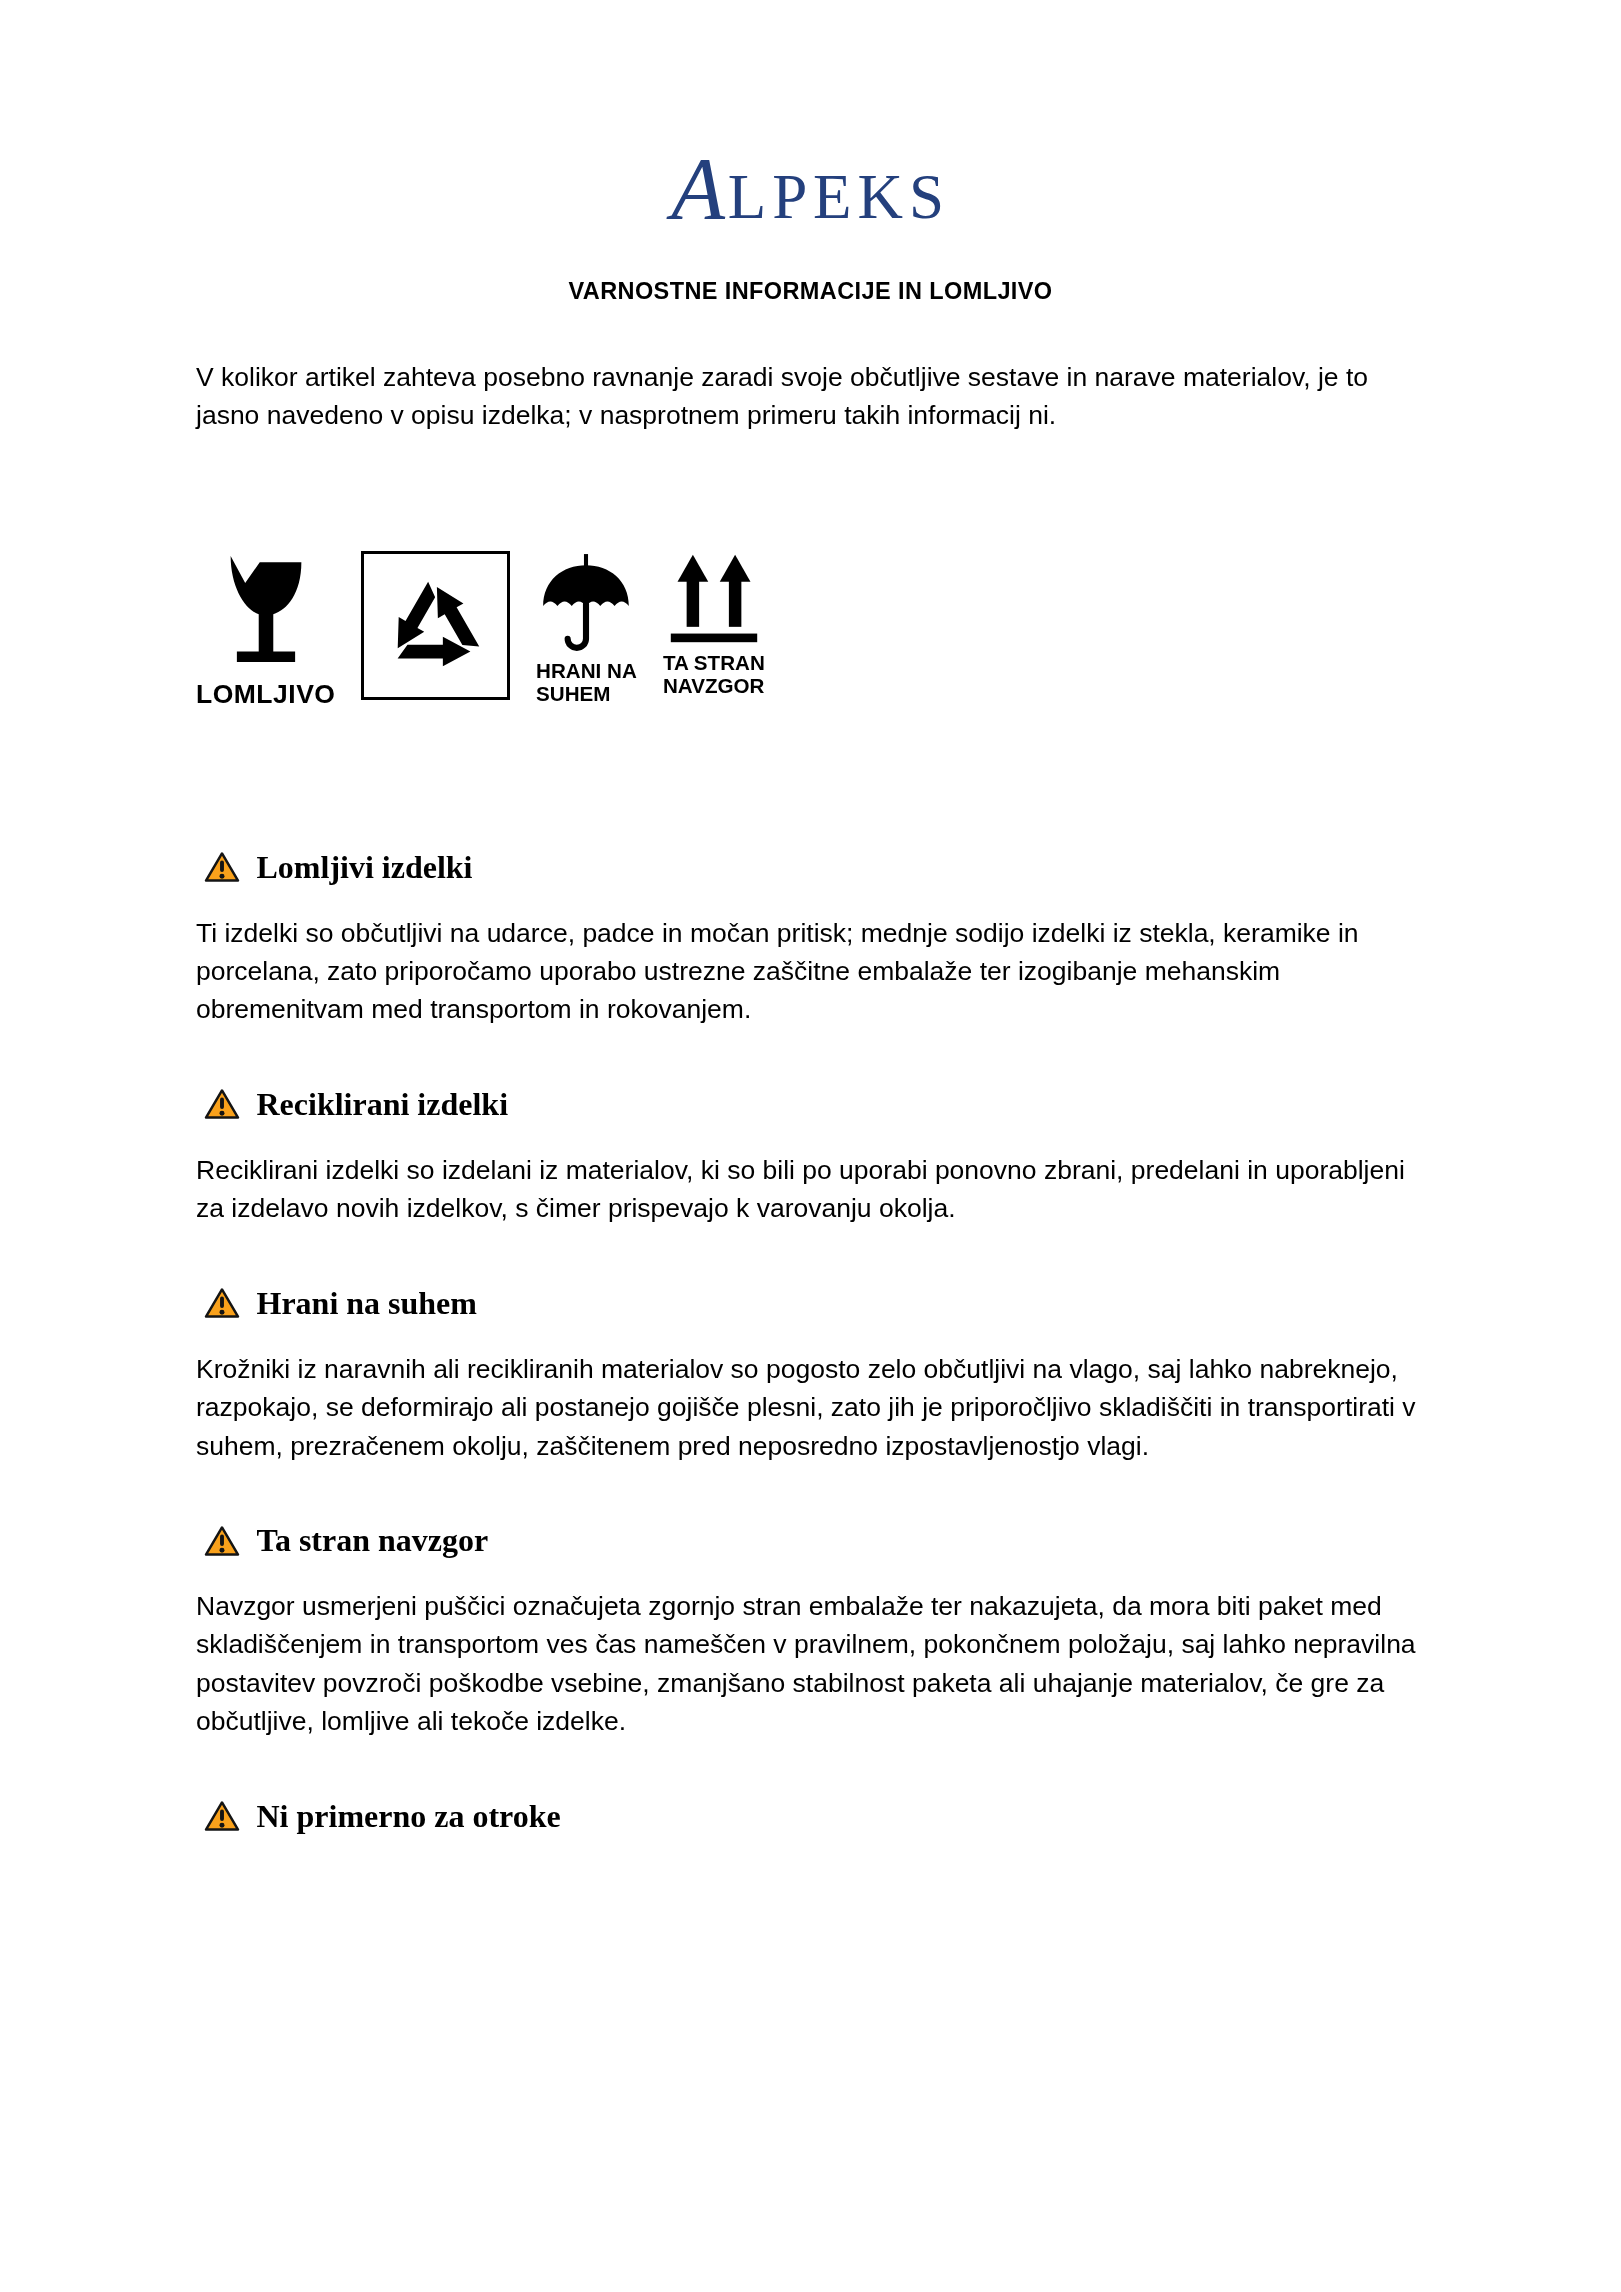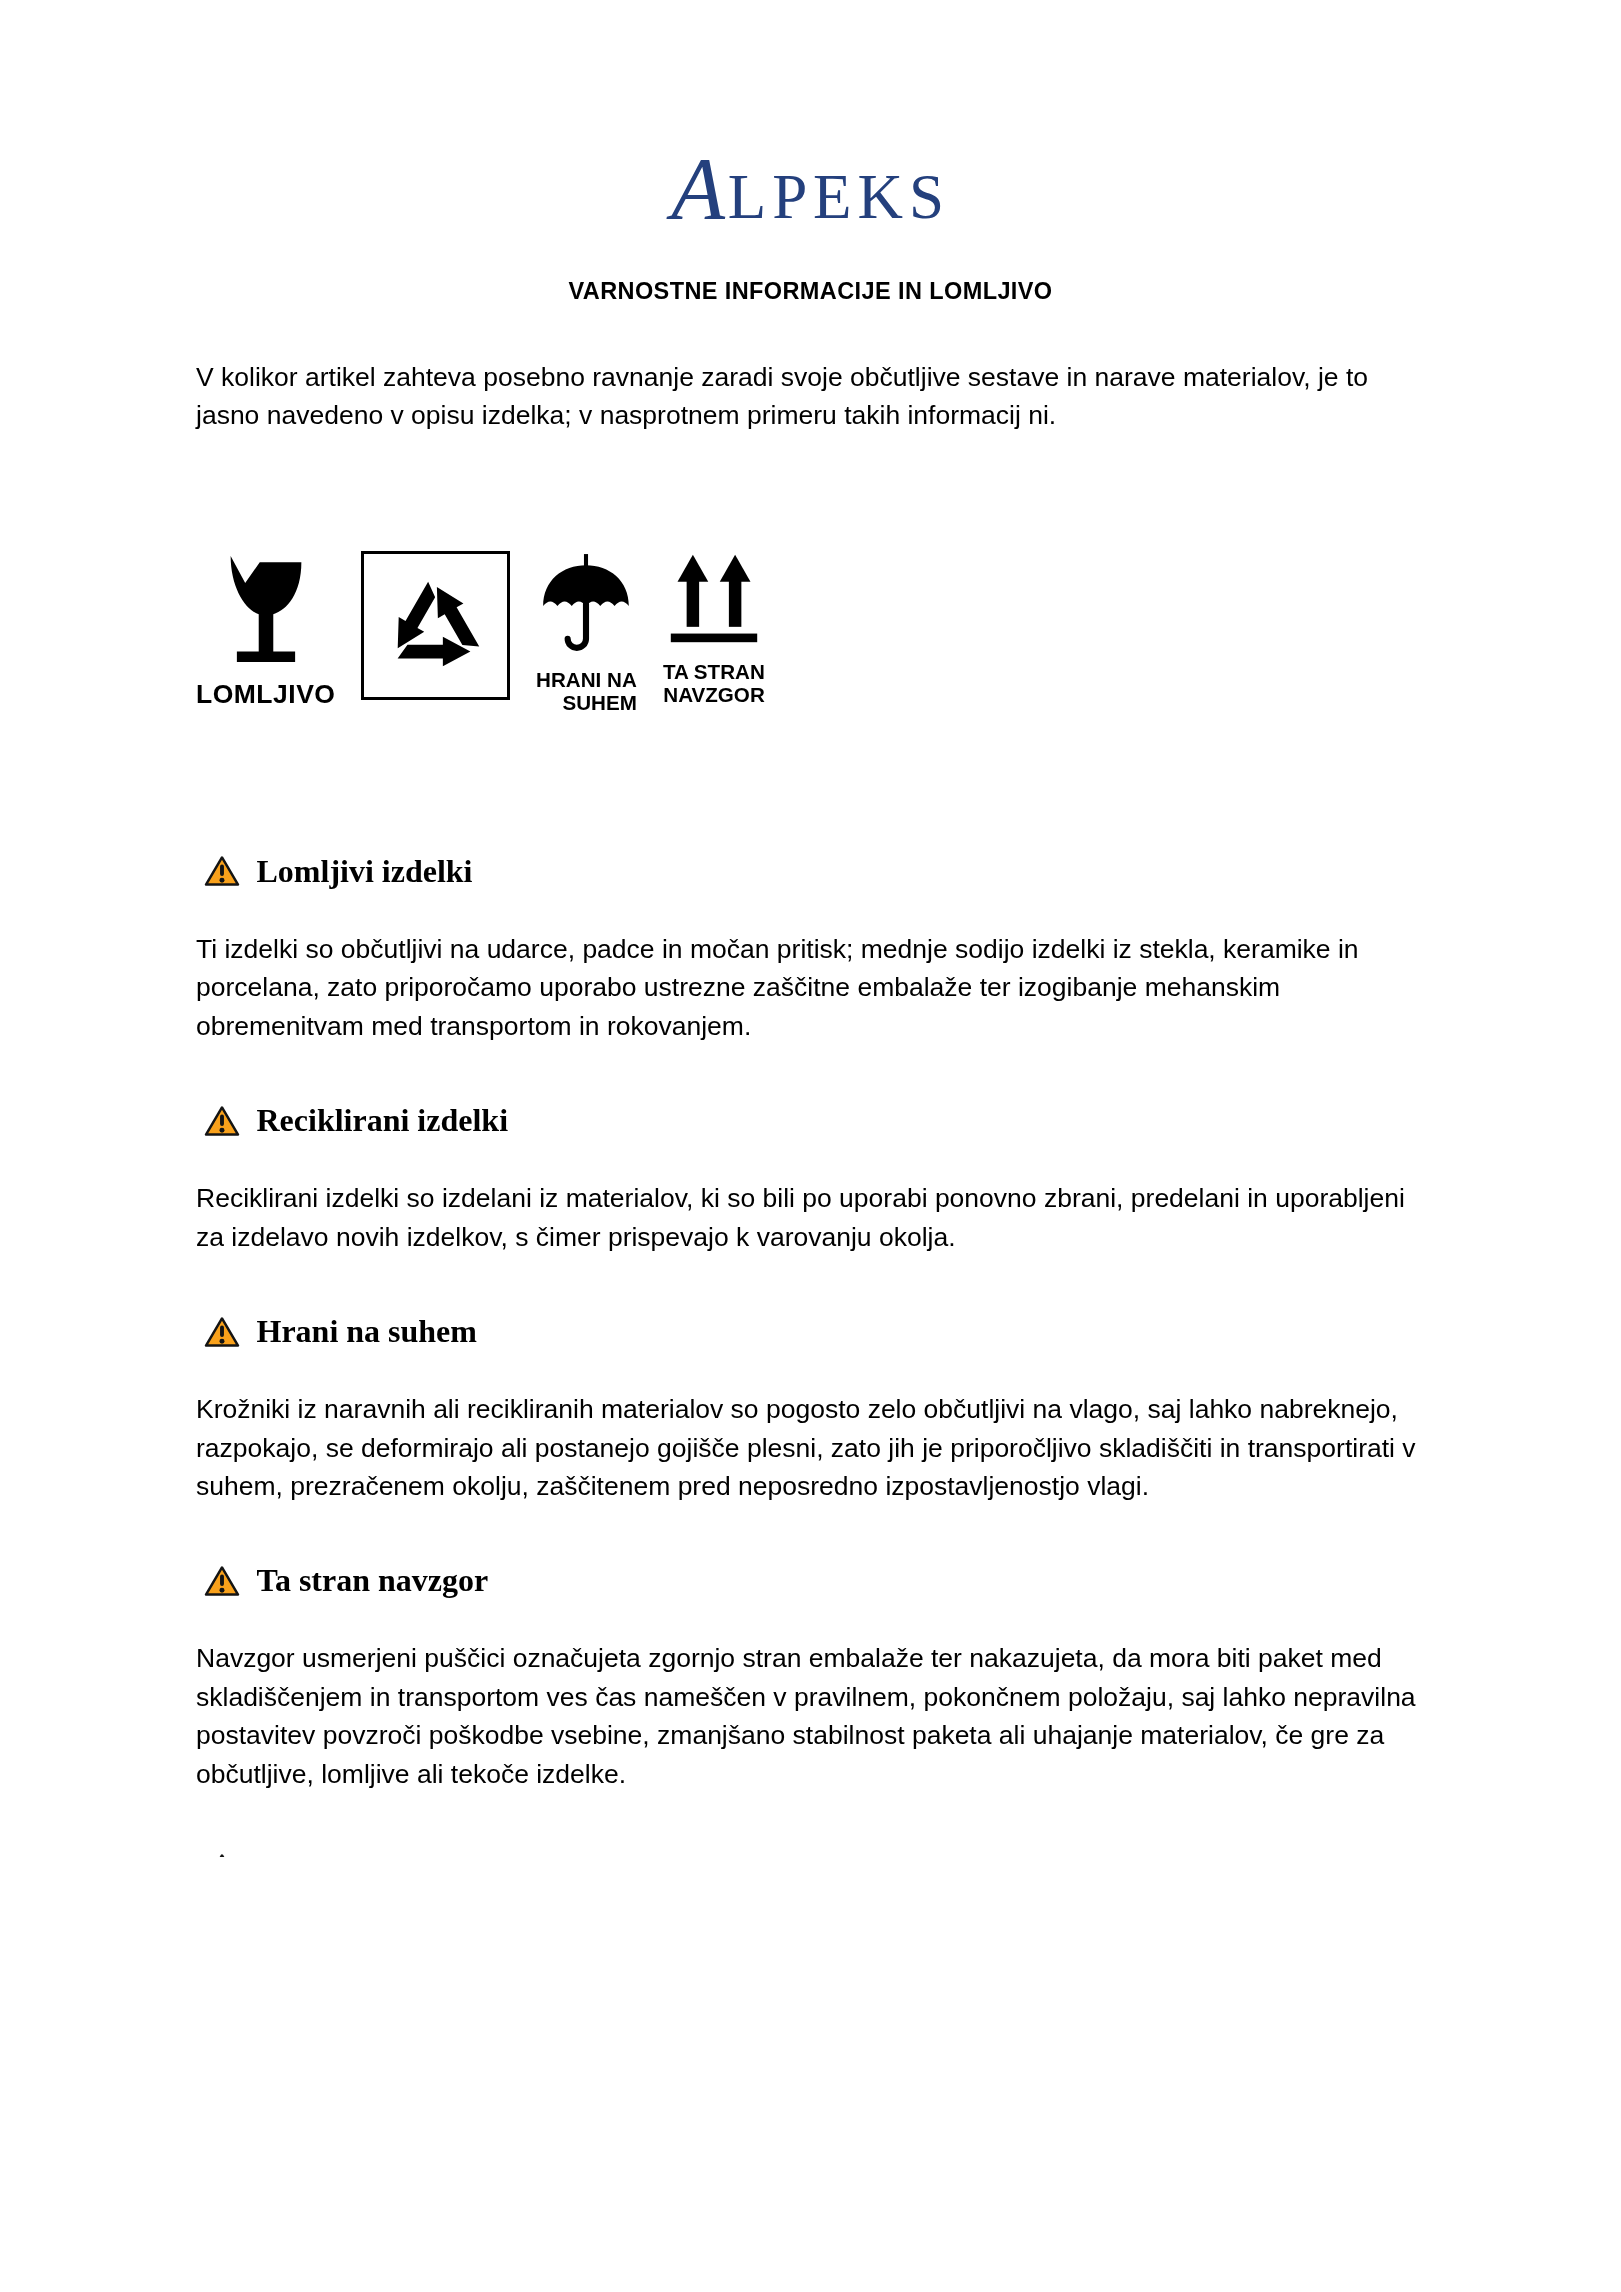--- a/index.html
+++ b/index.html
@@ -35,39 +35,39 @@
   .intro { margin-top: 53px; }
 
   
   .symbols { display: flex; align-items: flex-start; gap: 25.5px; margin-top: 116px; }
   .symbols figure { margin: 0; display: flex; flex-direction: column; align-items: center; }
   .sym-icon { display: block; }
   .sym-label {
     font-weight: bold; font-size: 26.5px; margin-top: 9.8px; letter-spacing: 0.5px;
   }
   .sym-label-small {
-    font-weight: bold; font-size: 20.6px; line-height: 1.12; text-align: right; margin-top: 13px;
+    font-weight: bold; font-size: 20.6px; line-height: 1.12; text-align: left; margin-top: 4px;
   }
   .recycle-box {
     width: 149px; height: 149px; border: 3.9px solid #000;
     display: flex; align-items: center; justify-content: center;
     box-sizing: border-box;
   }
 
   
   section { margin-top: 57px; }
   section.first-section { margin-top: 139px; }
   .sec-heading {
     display: flex; align-items: center; gap: 16.7px;
     margin: 0; padding-left: 7.8px;
     font-family: "Liberation Serif", serif;
     font-size: 32px; font-weight: bold; color: #000;
   }
   .sec-heading svg { width: 36px; height: 32px; flex: none; }
-  .sec-body { margin-top: 40px; }
+  .sec-body { margin-top: 28px; }
 </style>
 </head>
 <body>
 
 <div class="page">
 
   <div class="logo">
     <span class="logo-first">A</span><span class="logo-rest">LPEKS</span>
   </div>
 

